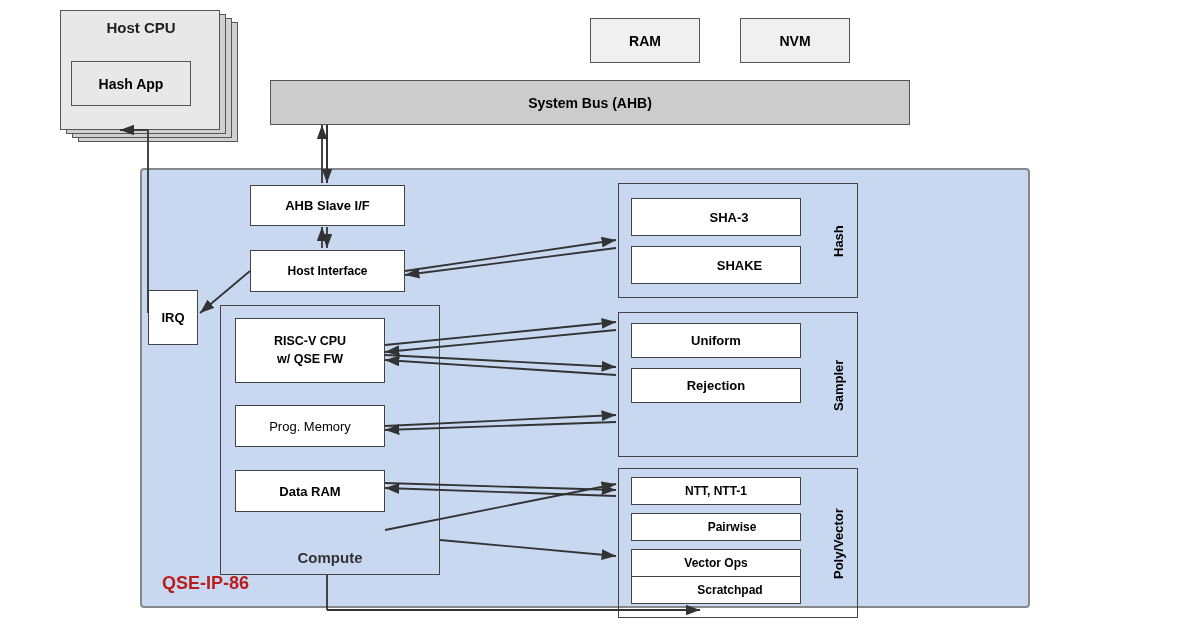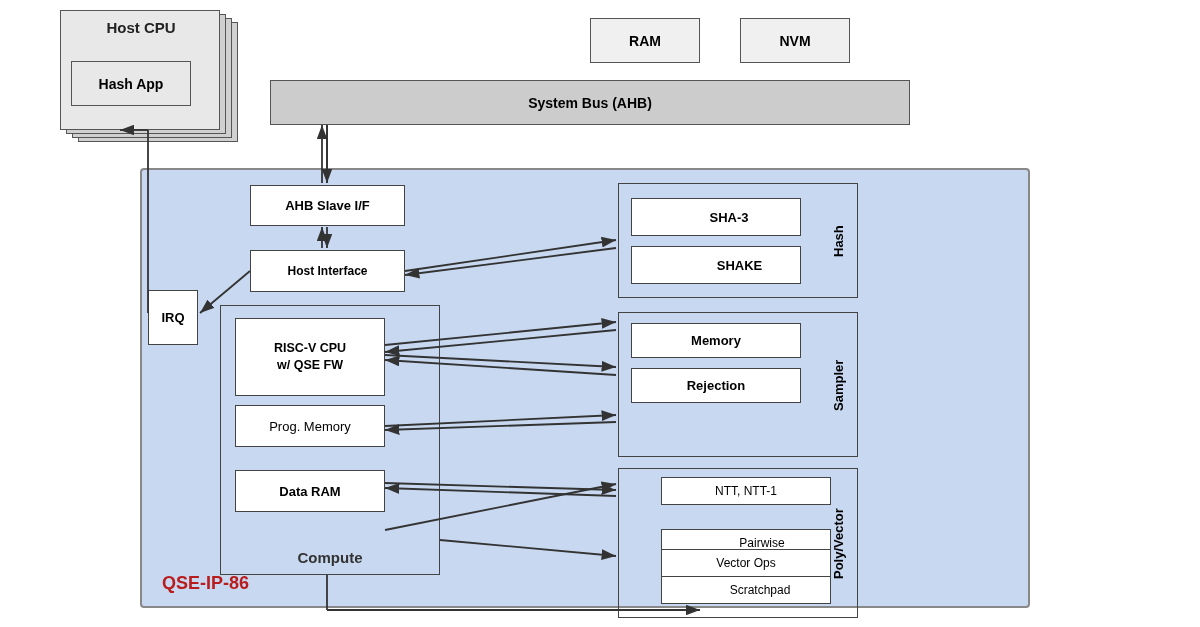--- a/index.html
+++ b/index.html
@@ -184,21 +184,21 @@
       text-align: center;
       font-size: 15px;
       font-weight: bold;
       color: #333;
     }
     .risc-box {
       position: absolute;
       left: 235px;
       top: 318px;
       width: 150px;
-      height: 78px;
+      height: 65px;
       background: #fff;
       border: 1.5px solid #444;
       display: flex;
       align-items: center;
       justify-content: center;
       text-align: center;
       font-size: 12.5px;
       font-weight: bold;
       line-height: 1.4;
     }
@@ -344,25 +344,24 @@
       position: absolute;
       left: 12px;
       width: 170px;
       height: 28px;
       background: #fff;
       border: 1.5px solid #444;
       display: flex;
       align-items: center;
       justify-content: center;
       font-size: 12px;
-      font-weight: normal;
-      margin-left: 30px;
+      font-weight: bold;
     }
     .ntt-box { top: 8px; }
-    .pairwise-box { top: 60px; padding-left: 32px; }
+    .pairwise-box { top: 44px; padding-left: 32px; }
     .vectorops-box { top: 80px; }
     .scratchpad-box { top: 107px; padding-left: 28px; }
 
     
     .arrows-svg {
       position: absolute;
       left: 0;
       top: 0;
       width: 1200px;
       height: 627px;
@@ -412,21 +411,21 @@
 
   <div class="data-ram-box">Data RAM</div>
 
   <div class="hash-group">
     <div class="sha3-box">SHA-3</div>
     <div class="shake-box">SHAKE</div>
     <div class="hash-label-side">Hash</div>
   </div>
 
   <div class="sampler-group">
-    <div class="uniform-box">Memory</div>
+    <div class="uniform-box">Uniform</div>
     <div class="rejection-box">Rejection</div>
     <div class="sampler-label-side">Sampler</div>
   </div>
 
   <div class="poly-group">
     <div class="ntt-box">NTT, NTT-1</div>
     <div class="pairwise-box">Pairwise</div>
     <div class="vectorops-box">Vector Ops</div>
     <div class="scratchpad-box">Scratchpad</div>
     <div class="poly-label-side">Poly/Vector</div>

